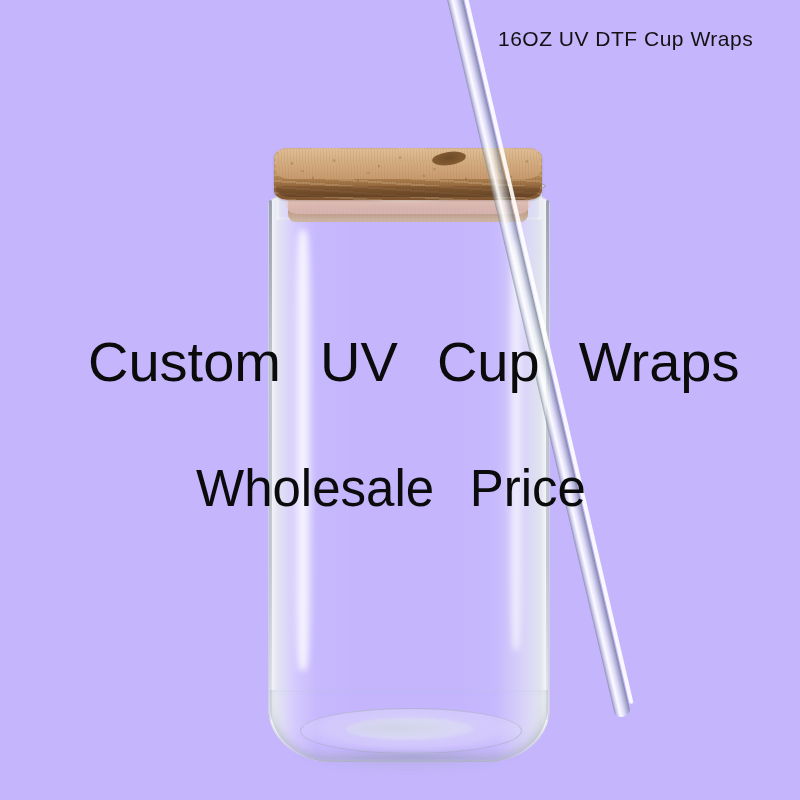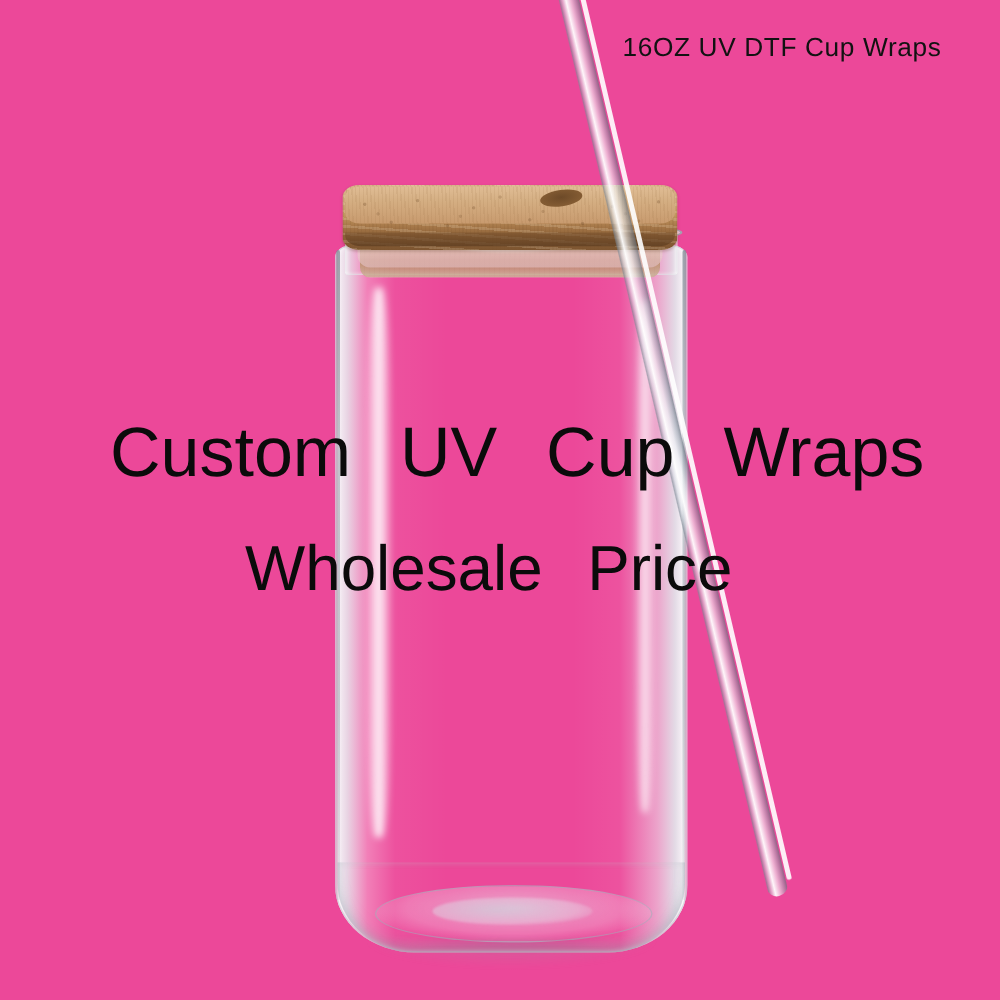--- a/index.html
+++ b/index.html
@@ -4,21 +4,21 @@
 <style>
   html, body {
     margin: 0;
     padding: 0;
     background: #ffffff;
   }
   #stage {
     position: relative;
     width: 800px;
     height: 800px;
-    background: #ec4899;
+    background: #c4b5fd;
     overflow: hidden;
     font-family: "Liberation Sans", sans-serif;
   }
 
   
   #product {
     position: absolute;
     left: 0; top: 0;
     width: 800px; height: 800px;
   }
@@ -376,21 +376,21 @@
     white-space: nowrap;
     font-weight: 400;
   }
   .headline-1 {
     left: 88px;
     top: 329px;
     font-size: 56px;
   }
   .headline-2 {
     left: 196px;
-    top: 425px;
+    top: 459px;
     font-size: 51px;
   }
   .headline-3 {
     left: 28px;
     top: 573px;
     font-size: 50px;
   }
   .w { display: inline-block; }
   .gap { display: inline-block; width: 0.42em; }
 </style>

